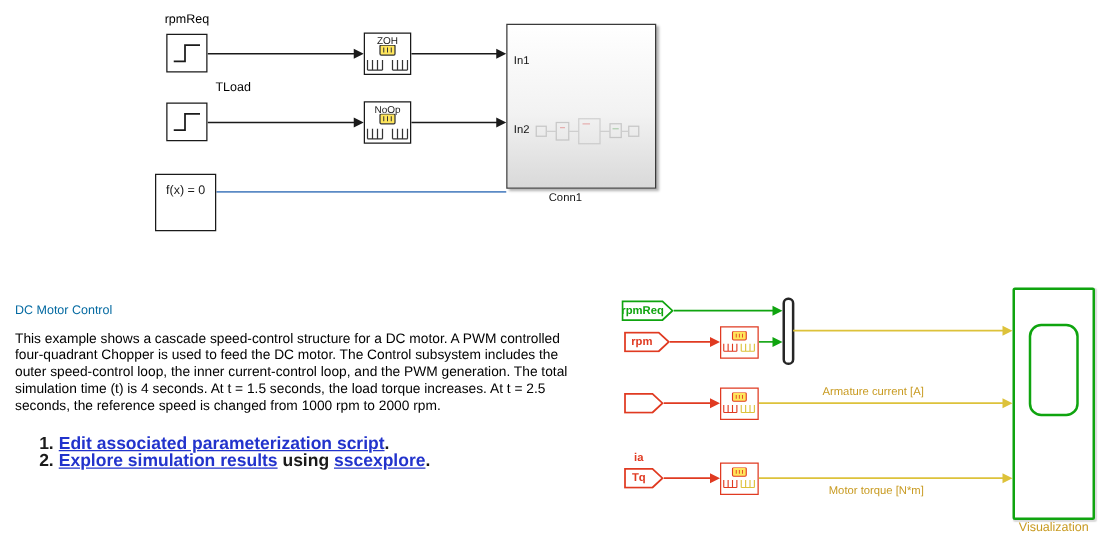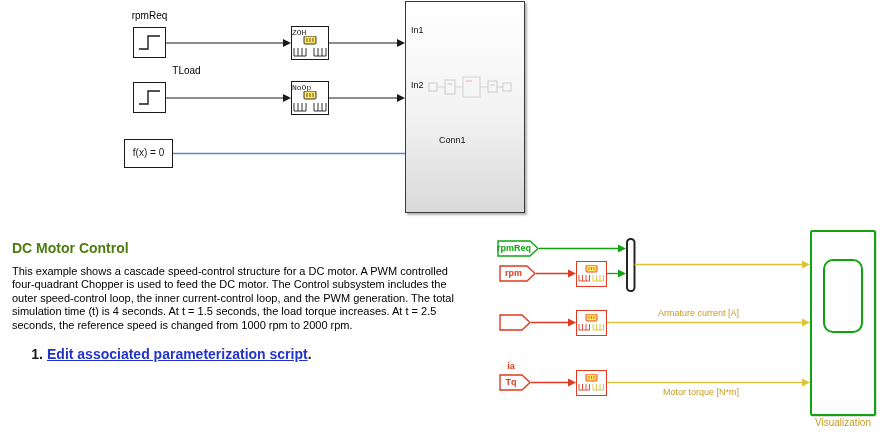--- a/index.html
+++ b/index.html
@@ -13,26 +13,26 @@
   .w-red{stroke:var(--c-red,#e03a21);stroke-width:1.3;fill:none;}
   .w-yellow{stroke:var(--c-yellow,#ddc23a);stroke-width:1.3;fill:none;}
   .w-blue{stroke:var(--c-blue,#5b8ac5);stroke-width:1.4;fill:none;}
   .ah-black{fill:#1a1a1a;}
   .ah-green{fill:var(--c-green,#0fa40f);}
   .ah-red{fill:var(--c-red,#e03a21);}
   .ah-yellow{fill:var(--c-yellow,#ddc23a);}
   .mux{fill:#ffffff;stroke:#262626;stroke-width:2;}
 
   .blk{position:absolute;background:#ffffff;border:1px solid #1a1a1a;box-sizing:border-box;}
-  .blk-label{position:absolute;top:1px;left:0;width:100%;text-align:left;font-size:8px;line-height:9px;color:#1a1a1a;font-family:Liberation Mono, monospace;}
+  .blk-label{position:absolute;top:1px;left:0;width:100%;text-align:center;font-size:8px;line-height:9px;color:#1a1a1a;}
   .freelabel{position:absolute;font-size:10px;line-height:12px;color:#000;text-align:center;}
   .solver-text{display:block;width:100%;text-align:center;font-size:10px;line-height:26px;}
 
   .subsystem{
-    position:absolute;left:405px;top:1px;width:120px;height:212px;box-sizing:border-box;
+    position:absolute;left:405px;top:19px;width:120px;height:132px;box-sizing:border-box;
     border:1px solid #3a3a3a;background:linear-gradient(#ffffff 0%,#f2f2f2 55%,#d9d9d9 100%);
     box-shadow:2px 2px 2px rgba(0,0,0,0.3);
   }
   .port{position:absolute;left:5px;font-size:9px;line-height:12px;color:#111;}
 
   .tag{position:absolute;}
   .tag svg{position:absolute;left:0;top:0;}
   .tag-label{position:absolute;left:0;top:0;height:100%;text-align:center;font-size:9px;line-height:17px;font-weight:bold;}
   .tag-green .tag-label{color:var(--c-green,#0fa40f);}
   .tag-red .tag-label{color:var(--c-red,#e03a21);}
@@ -41,21 +41,21 @@
   .viz{
     position:absolute;left:810px;top:230px;width:66px;height:186px;box-sizing:border-box;
     border:2px solid var(--c-green,#0fa40f);background:#fff;border-radius:2px;
     box-shadow:1px 1px 1px rgba(0,0,0,0.15);
   }
   .scope-screen{position:absolute;left:11px;top:27px;width:40px;height:74px;border:2px solid var(--c-green,#0fa40f);border-radius:10px;box-sizing:border-box;}
   .siglabel{position:absolute;font-size:9px;line-height:11px;color:var(--c-gold,#c89a20);white-space:nowrap;}
   .vizlabel{position:absolute;left:793px;top:417px;width:100px;text-align:center;font-size:10px;line-height:12px;color:var(--c-gold,#c89a20);}
 
   .desc{position:absolute;left:12px;top:240px;width:458px;}
-  .desc h1{margin:0;font-size:14px;line-height:17px;font-weight:bold;color:#4d7c0f;}
+  .desc h1{margin:0;font-size:10px;line-height:17px;font-weight:normal;color:#0369a1;}
   .desc p{margin:8px 0 0 0;font-size:11px;line-height:13.4px;color:#000;}
   .desc-list{margin-top:15px;padding-left:18px;font-size:14px;line-height:14px;font-weight:bold;}
   .li{white-space:nowrap;}
   .li-num{display:inline-block;width:13px;text-align:right;margin-right:4px;}
   .desc a{color:var(--c-link,#2233cc);text-decoration:underline;cursor:pointer;}
 </style>
 </head>
 <body>
 
 <div class="canvas">
@@ -147,21 +147,21 @@
   <div class="blk" style="left:291px;top:81px;width:38px;height:34px;">
     <span class="blk-label">NoOp</span>
     <svg width="34" height="22" style="position:absolute;left:1px;bottom:1px;">
       <rect x="11" y="0" width="12" height="8" rx="1" fill="#ffe65c" stroke="#333" stroke-width="1"></rect>
       <path d="M14,2 V6 M17,2 V6 M20,2 V6" stroke="#333" stroke-width="0.8"></path>
       <path d="M1,20 V12 M5,20 V12 M9,20 V12 M13,20 V12 M1,20 H13" stroke="#333" stroke-width="1" fill="none"></path>
       <path d="M21,20 V12 M25,20 V12 M29,20 V12 M33,20 V12 M21,20 H33" stroke="#333" stroke-width="1" fill="none"></path>
     </svg>
   </div>
 
-  <div class="blk" style="left:124px;top:139px;width:49px;height:29px;">
+  <div class="blk" style="left:124px;top:139px;width:49px;height:46px;">
     <span class="solver-text">f(x) = 0</span>
   </div>
 
   <div class="subsystem">
     <span class="port" style="top:22px;">In1</span>
     <span class="port" style="top:77px;">In2</span>
     <span class="port" style="top:132px;margin-left:28px;">Conn1</span>
     <svg width="92" height="40" style="position:absolute;left:22px;top:66px;opacity:0.45;">
       <rect x="1" y="15" width="8" height="8" fill="none" stroke="#999"></rect>
       <rect x="17" y="12" width="10" height="14" fill="none" stroke="#999"></rect>
@@ -174,20 +174,23 @@
     </svg>
   </div>
 
   <div class="desc">
     <h1>DC Motor Control</h1>
     <p>This example shows a cascade speed-control structure for a DC motor. A PWM controlled four-quadrant Chopper is used to feed the DC motor. The Control subsystem includes the outer speed-control loop, the inner current-control loop, and the PWM generation. The total simulation time (t) is 4 seconds. At t = 1.5 seconds, the load torque increases. At t = 2.5 seconds, the reference speed is changed from 1000 rpm to 2000 rpm.</p>
     <div class="desc-list">
       <div class="li">
         <span class="li-num">1.</span><a href="#">Edit associated parameterization script</a><span>.</span>
       </div>
+      <div class="li">
+        <span class="li-num">2.</span><a href="#">Explore simulation results</a><span> using </span><a href="#">sscexplore</a><span>.</span>
+      </div>
     </div>
   </div>
 
   <div class="tag tag-green" style="left:497px;top:240px;width:42px;height:17px;">
     <svg width="42" height="17">
       <polygon points="1,1 33,1 41,8.5 33,16 1,16" fill="#fff" stroke="var(--c-green,#0fa40f)" stroke-width="1.4"></polygon>
     </svg>
     <span class="tag-label" style="width:34px;">rpmReq</span>
   </div>
 

